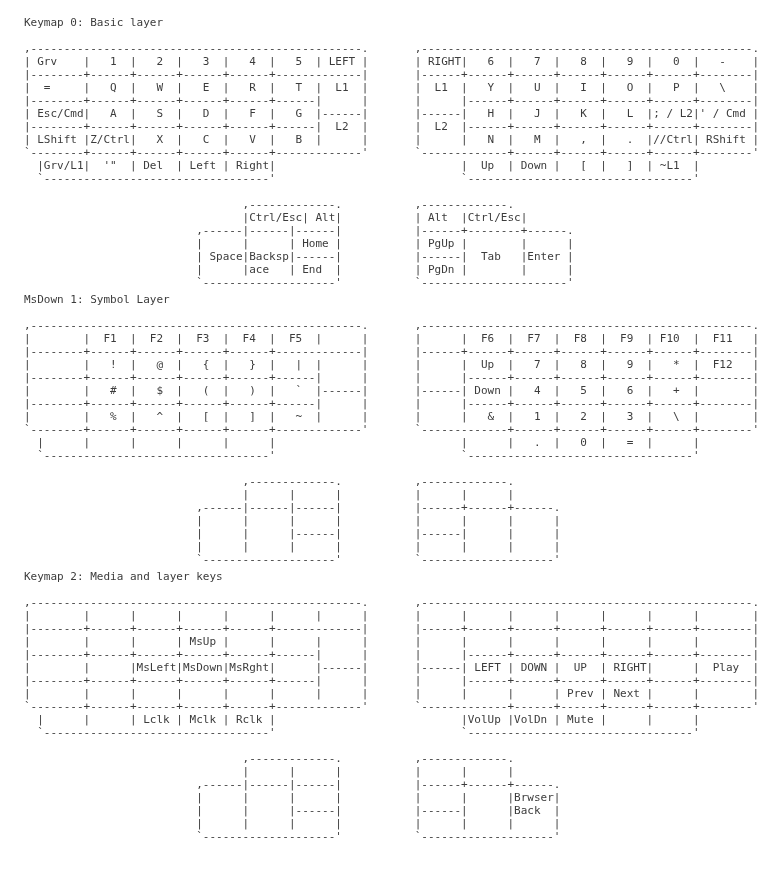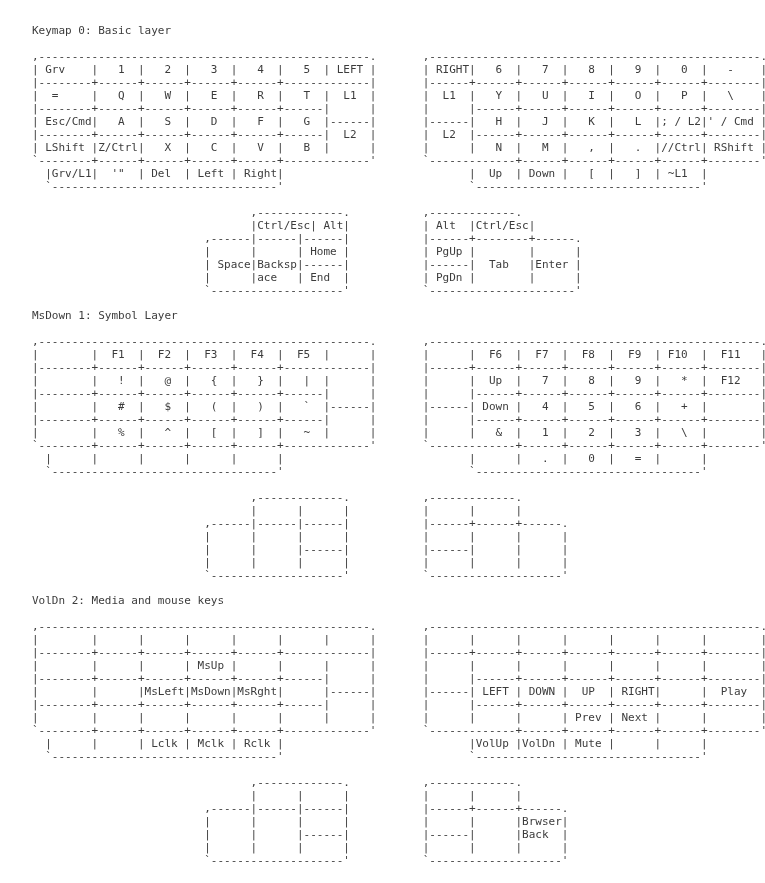--- a/index.html
+++ b/index.html
@@ -16,21 +16,21 @@
     box-sizing: border-box;
     width: 765px;
     height: 883px;
     padding: 12px 0 0 20px;
     font-family: "DejaVu Sans Mono", "Liberation Mono", monospace;
     font-size: 11px;
     line-height: 13px;
     color: #3c3c3c;
     background: #ffffff;
   }
-  .keymap-section { margin: 12px; padding: 0; }
+  .keymap-section { margin: 4px; padding: 0; }
   .keymap-section + .keymap-section { margin-top: 0; }
   .ktitle {
     white-space: pre;
     margin: 0 0 13px 0;
     font-family: inherit;
     font-size: inherit;
     line-height: inherit;
     font-weight: normal;
   }
   pre.art {
@@ -88,21 +88,21 @@
                                  ,-------------.           ,-------------.
                                  |      |      |           |      |      |
                           ,------|------|------|           |------+------+------.
                           |      |      |      |           |      |      |      |
                           |      |      |------|           |------|      |      |
                           |      |      |      |           |      |      |      |
                           `--------------------'           `--------------------'</pre>
   </section>
 
   <section class="keymap-section">
-    <div class="ktitle">VolDn 2: Media and mouse keys</div>
+    <div class="ktitle">Keymap 2: Media and layer keys</div>
     <pre class="art">,--------------------------------------------------.       ,--------------------------------------------------.
 |        |      |      |      |      |      |      |       |      |      |      |      |      |      |        |
 |--------+------+------+------+------+-------------|       |------+------+------+------+------+------+--------|
 |        |      |      | MsUp |      |      |      |       |      |      |      |      |      |      |        |
 |--------+------+------+------+------+------|      |       |      |------+------+------+------+------+--------|
 |        |      |MsLeft|MsDown|MsRght|      |------|       |------| LEFT | DOWN |  UP  | RIGHT|      |  Play  |
 |--------+------+------+------+------+------|      |       |      |------+------+------+------+------+--------|
 |        |      |      |      |      |      |      |       |      |      |      | Prev | Next |      |        |
 `--------+------+------+------+------+-------------'       `-------------+------+------+------+------+--------'
   |      |      | Lclk | Mclk | Rclk |                            |VolUp |VolDn | Mute |      |      |

